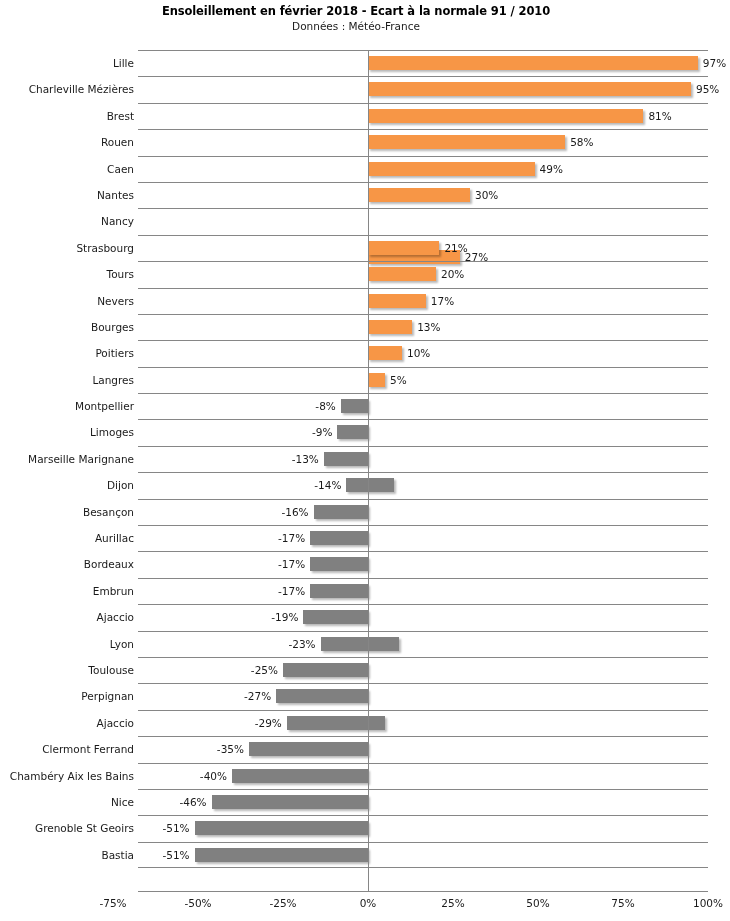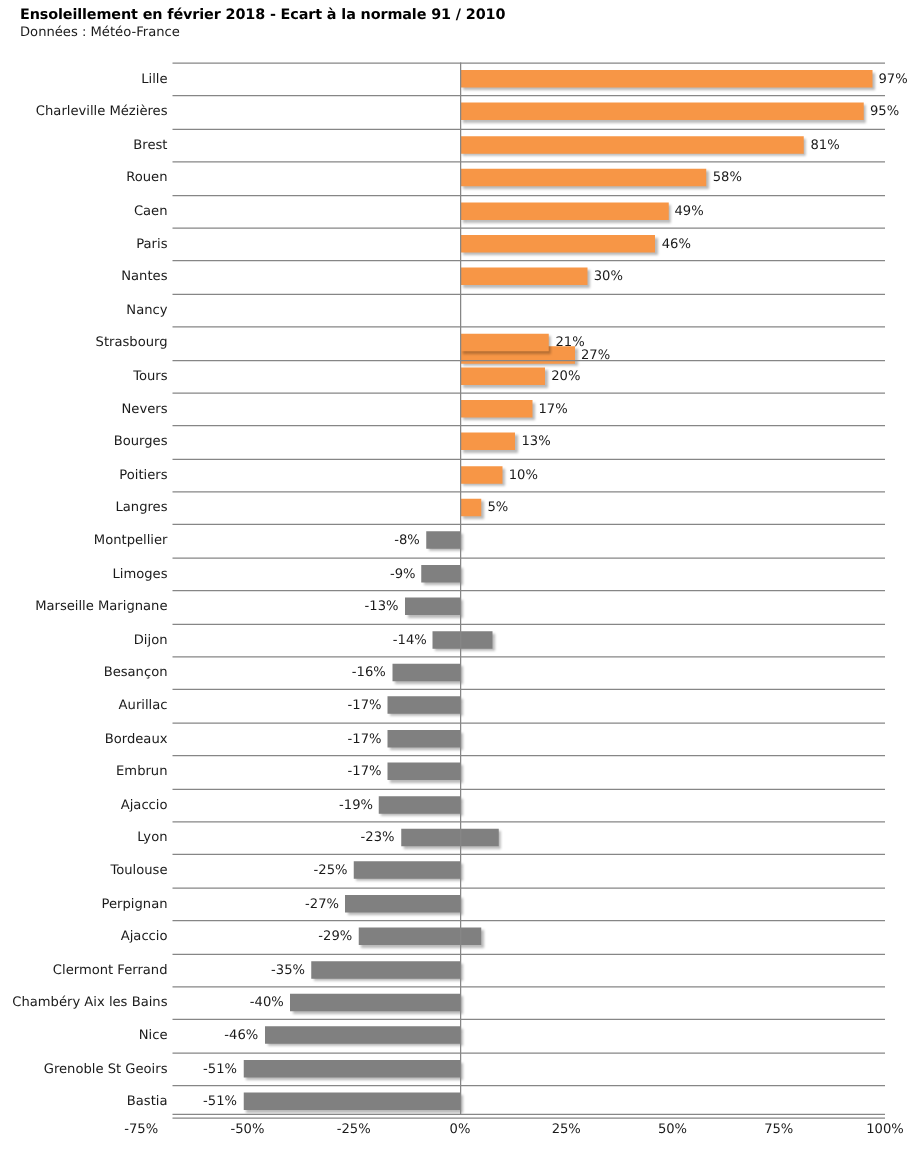--- a/index.html
+++ b/index.html
@@ -12,24 +12,24 @@
     height: 921px;
     font-family: "DejaVu Sans", sans-serif;
     color: #1a1a1a;
     overflow: hidden;
     position: relative;
   }
 
   
   #title-block {
     position: absolute;
-    left: 16px;
+    left: 0;
     top: 4px;
     width: 712px;
-    text-align: left;
+    text-align: center;
   }
   #chart-title {
     font-size: 11.5px;
     font-weight: bold;
     letter-spacing: -0.1px;
     line-height: 15px;
     color: #000000;
     white-space: nowrap;
   }
   #chart-subtitle {
@@ -191,27 +191,20 @@
       <div class="bar-wrap" style="width: 197.2px;">
         <div class="bar pos" style="width: 197.2px;"></div>
         <div class="val-label pos" style="left: 202.2px;">58%</div>
       </div>
     </div>
     <div class="row">
       <div class="cat-label">Caen</div>
       <div class="bar-wrap" style="width: 166.6px;">
         <div class="bar pos" style="width: 166.6px;"></div>
         <div class="val-label pos" style="left: 171.6px;">49%</div>
-      </div>
-    </div>
-    <div class="row">
-      <div class="cat-label">Paris</div>
-      <div class="bar-wrap" style="width: 156.4px;">
-        <div class="bar pos" style="width: 156.4px;"></div>
-        <div class="val-label pos" style="left: 161.4px;">46%</div>
       </div>
     </div>
     <div class="row">
       <div class="cat-label">Nantes</div>
       <div class="bar-wrap" style="width: 102px;">
         <div class="bar pos" style="width: 102px;"></div>
         <div class="val-label pos" style="left: 107px;">30%</div>
       </div>
     </div>
     <div class="row">

